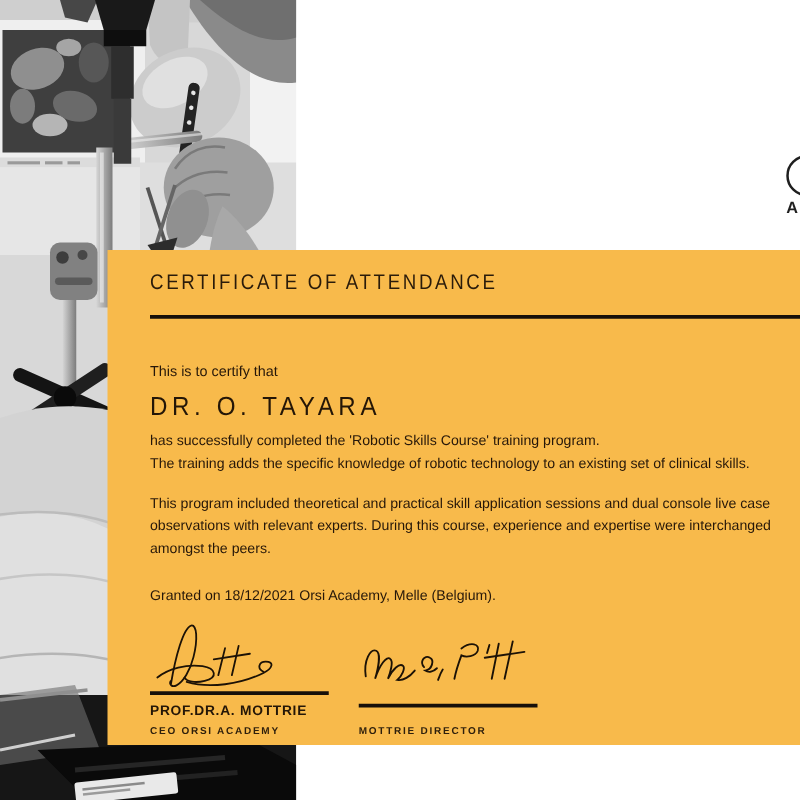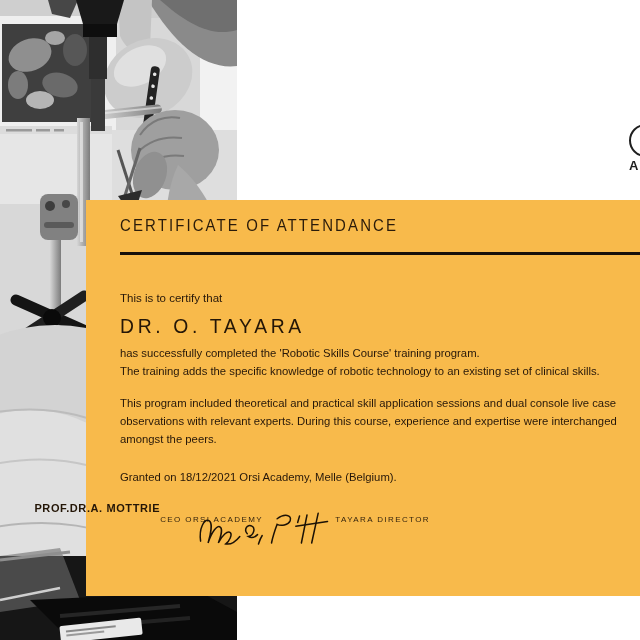--- a/index.html
+++ b/index.html
@@ -36,30 +36,30 @@
     margin:7px 0 0 0;font-size:21px;font-weight:500;letter-spacing:4px;
     line-height:26px;white-space:nowrap;color:#241607;
     transform:scaleX(.92);transform-origin:left center;
   }
   .bodyline{margin:0;font-size:11.3px;line-height:18px;white-space:nowrap;}
   .body-block{margin-top:5px;}
   .para-block{margin-top:14px;}
   .granted{margin:22px 0 0 0;font-size:11.3px;line-height:15px;white-space:nowrap;}
   
   .signatures{margin-top:10px;display:flex;gap:24px;}
-  .sig-block{width:143px;display:flex;flex-direction:row;justify-content:flex-end;}
+  .sig-block{width:143px;display:flex;flex-direction:column;justify-content:space-between;}
   .sig-draw{height:56px;display:flex;align-items:flex-end;}
   .sig-draw svg{display:block;}
   .sig-line{height:2.5px;background:#17100a;width:143px;margin-top:2px;}
   .sig-name{
     margin-top:7px;font-size:11px;font-weight:bold;letter-spacing:.6px;
     line-height:13px;white-space:nowrap;color:#241607;
   }
   .sig-role{
-    margin-top:20px;font-size:8px;font-weight:normal;letter-spacing:1.4px;
+    margin-top:4px;font-size:8px;font-weight:bold;letter-spacing:1.4px;
     line-height:9px;white-space:nowrap;color:#2e1f0c;
   }
 </style>
 </head>
 <body>
 
 <div id="stage">
 
   <div class="photo">
     <svg viewBox="0 0 237 640" preserveAspectRatio="none">
@@ -212,19 +212,19 @@
               <path d="M72 30 C70 33 69 36 68 39"></path>
               <path d="M88 12 C96 6 104 8 102 14 C100 19 92 20 88 18 C85 26 83 33 82 38"></path>
               <path d="M110 16 L112 9"></path>
               <path d="M120 8 L114 38"></path>
               <path d="M132 6 L125 38"></path>
               <path d="M108 20 L142 15"></path>
             </g>
           </svg>
         </div>
         <div class="sig-line"></div>
-        <div class="sig-role">TAYARA DIRECTOR</div>
+        <div class="sig-role">MOTTRIE DIRECTOR</div>
       </div>
 
     </div>
   </section>
 
 </div>
 
 </body></html>

